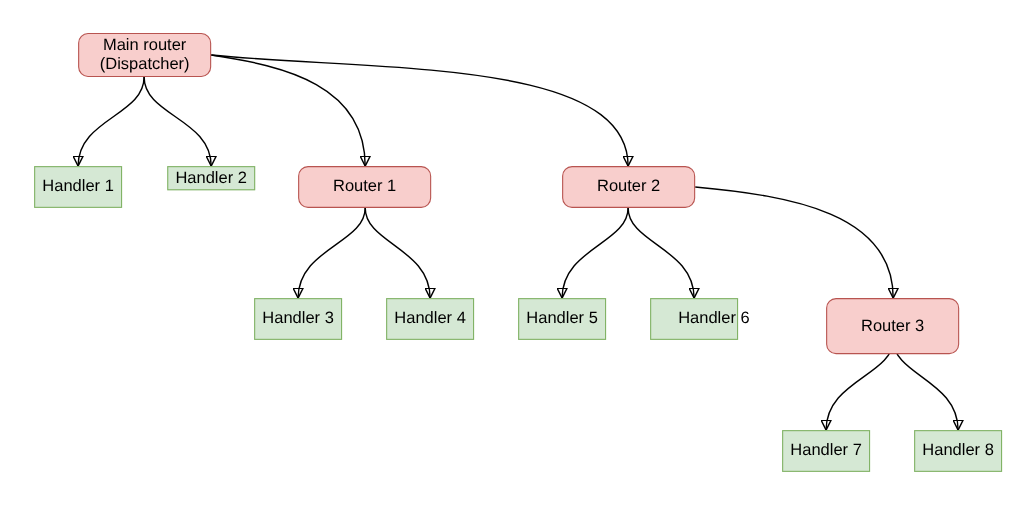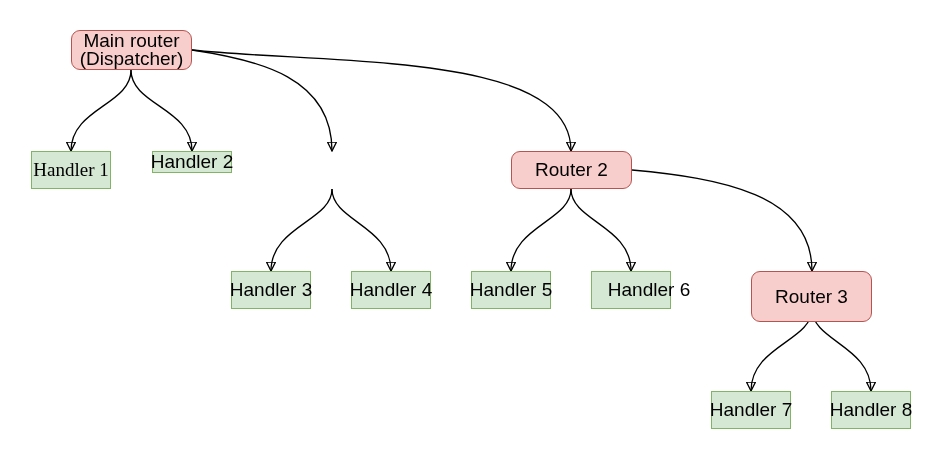--- a/index.html
+++ b/index.html
@@ -27,38 +27,38 @@
     stroke-width: 1.3;
   }
   .node {
     position: absolute;
     box-sizing: border-box;
     display: flex;
     flex-direction: column;
     align-items: center;
     justify-content: center;
     text-align: center;
-    font-size: 19px;
+    font-size: 15px;
     line-height: 18px;
     color: #000000;
     white-space: nowrap;
   }
   .node.router {
     background: #f8cecc;
     border: 1.3px solid #b85450;
     border-radius: 9px;
   }
   .node.handler {
     background: #d5e8d4;
     border: 1.3px solid #82b366;
     border-radius: 0;
   }
   
   #n-main     { left: 71px;  top: 30px;  width: 121px; height: 40px; }
-  #n-handler1 { left: 31px;  top: 151px; width: 80px;  height: 38px; font-family: Liberation Serif, serif; }
+  #n-handler1 { left: 31px;  top: 151px; width: 80px;  height: 38px; }
   #n-handler2 { left: 152px; top: 151px; width: 80px;  height: 22px; }
   #n-router1  { left: 271px; top: 151px; width: 121px; height: 38px; }
   #n-router2  { left: 511px; top: 151px; width: 121px; height: 38px; text-align: center; }
   #n-handler3 { left: 231px; top: 271px; width: 80px;  height: 38px; }
   #n-handler4 { left: 351px; top: 271px; width: 80px;  height: 38px; }
   #n-handler5 { left: 471px; top: 271px; width: 80px;  height: 38px; }
   #n-handler6 { left: 591px; top: 271px; width: 80px;  height: 38px; padding-left: 36px; }
   #n-router3  { left: 751px; top: 271px; width: 121px; height: 51px; }
   #n-handler7 { left: 711px; top: 391px; width: 80px;  height: 38px; }
   #n-handler8 { left: 831px; top: 391px; width: 80px;  height: 38px; }
@@ -93,20 +93,23 @@
   </div>
 
   <div id="n-handler1" class="node handler">
     <span>Handler 1</span>
   </div>
 
   <div id="n-handler2" class="node handler">
     <span>Handler 2</span>
   </div>
 
+  <div id="n-router1" class="node router">
+    <span>Router 1</span>
+  </div>
 
   <div id="n-router2" class="node router">
     <span>Router 2</span>
   </div>
 
   <div id="n-handler3" class="node handler">
     <span>Handler 3</span>
   </div>
 
   <div id="n-handler4" class="node handler">

